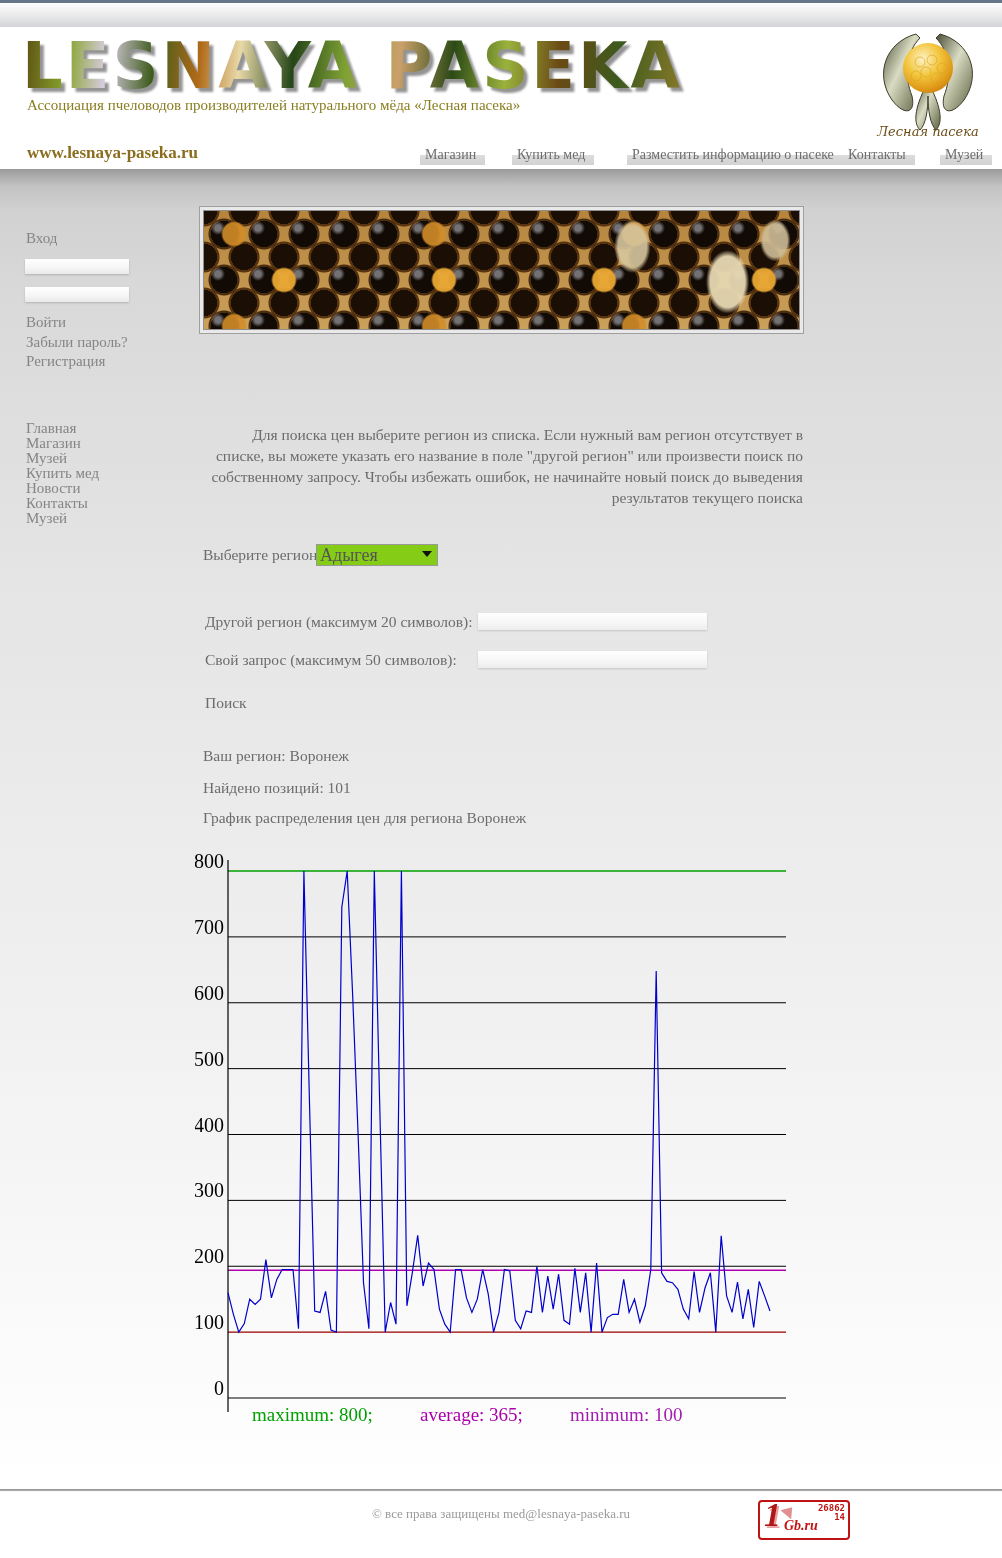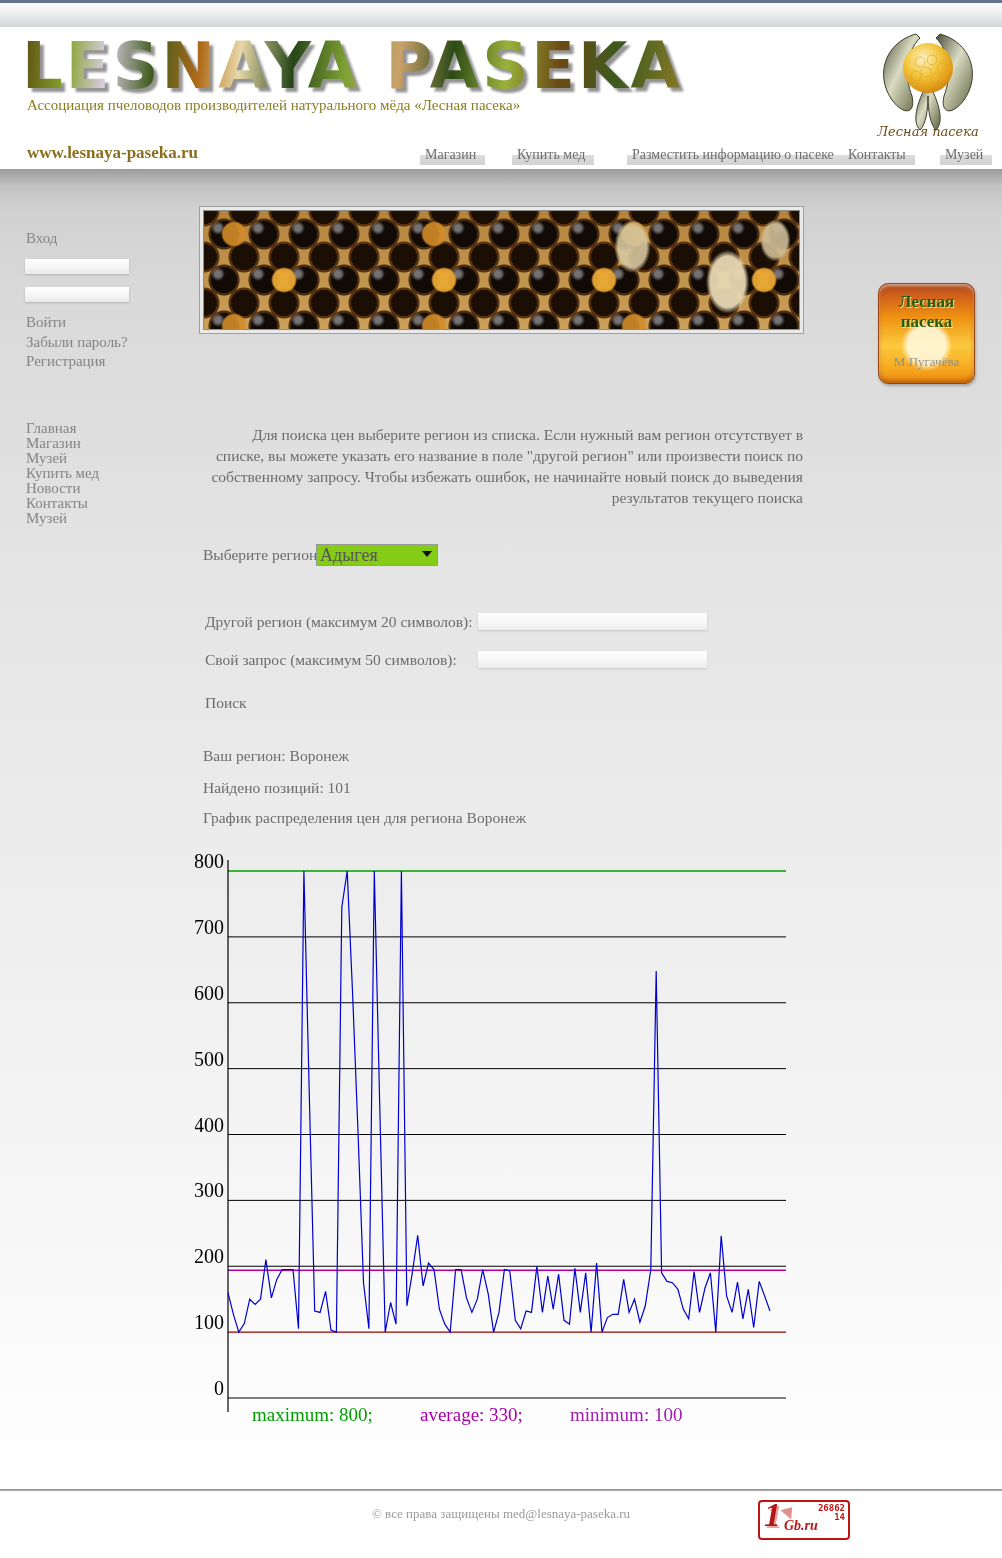--- a/index.html
+++ b/index.html
@@ -178,25 +178,20 @@
   <div class="sb-text sb-link" style="top:420px">Главная</div>
   <div class="sb-text sb-link" style="top:435px">Магазин</div>
   <div class="sb-text sb-link" style="top:450px">Музей</div>
   <div class="sb-text sb-link" style="top:465px">Купить мед</div>
   <div class="sb-text sb-link" style="top:480px">Новости</div>
   <div class="sb-text sb-link" style="top:495px">Контакты</div>
   <div class="sb-text sb-link" style="top:510px">Музей</div>
 
   <div class="banner"></div>
 
-  <div class="pugacheva">
-    <span class="pug-l1">Лесная</span>
-    <span class="pug-l1" style="margin-top:0">пасека</span>
-    <span class="pug-l3">М.Пугачёва</span>
-  </div>
 
   <div class="intro">Для поиска цен выберите регион из списка. Если нужный вам регион отсутствует в списке, вы можете указать его название в поле "другой регион" или произвести поиск по собственному запросу. Чтобы избежать ошибок, не начинайте новый поиск до выведения результатов текущего поиска</div>
 
   <div class="field-label" style="left:203px;top:546px">Выберите регион:</div>
   <div class="select-wrap">
     <select>
       <option>Адыгея</option>
     </select>
     <span class="select-arrow"></span>
   </div>
@@ -231,21 +226,21 @@
         <text x="29" y="415.3" text-anchor="end" class="tick">200</text>
         <text x="29" y="349.4" text-anchor="end" class="tick">300</text>
         <text x="29" y="283.5" text-anchor="end" class="tick">400</text>
         <text x="29" y="217.6" text-anchor="end" class="tick">500</text>
         <text x="29" y="151.8" text-anchor="end" class="tick">600</text>
         <text x="29" y="85.9" text-anchor="end" class="tick">700</text>
         <text x="29" y="20.0" text-anchor="end" class="tick">800</text>
         <polyline points="33.0,444.6 38.4,466.3 43.8,484.1 49.3,475.6 54.7,451.2 60.1,456.5 65.5,451.2 70.9,411.7 76.4,449.9 81.8,431.4 87.2,421.5 92.6,421.5 98.0,421.5 103.5,480.8 108.9,23.0 114.3,247.0 119.7,463.0 125.1,464.4 130.6,443.3 136.0,482.1 141.4,484.1 146.8,59.2 152.2,23.0 157.7,148.2 163.1,286.5 168.5,434.7 173.9,480.8 179.3,23.0 184.8,260.2 190.2,484.1 195.6,454.5 201.0,476.2 206.4,23.0 211.9,457.8 217.3,424.8 222.7,387.3 228.1,438.0 233.5,415.0 239.0,421.5 244.4,461.1 249.8,476.2 255.2,484.1 260.6,421.5 266.1,421.5 271.5,449.9 276.9,464.4 282.3,451.2 287.7,421.5 293.2,445.9 298.6,484.1 304.0,464.4 309.4,421.5 314.8,422.9 320.3,472.3 325.7,480.8 331.1,463.0 336.5,464.4 341.9,418.3 347.4,464.4 352.8,428.1 358.2,461.1 363.6,426.2 369.0,472.3 374.5,476.2 379.9,420.2 385.3,464.4 390.7,424.8 396.1,484.1 401.6,415.0 407.0,484.1 412.4,469.6 417.8,466.3 423.2,466.3 428.7,431.4 434.1,464.4 439.5,451.2 444.9,474.2 450.3,457.8 455.8,421.5 461.2,123.1 466.6,424.8 472.0,433.4 477.4,434.7 482.9,441.3 488.3,461.1 493.7,470.9 499.1,423.5 504.5,464.4 510.0,440.0 515.4,424.8 520.8,484.1 526.2,387.9 531.6,447.9 537.1,464.4 542.5,434.1 547.9,470.9 553.3,441.3 558.7,479.5 564.2,433.4 569.6,447.9 575.0,463.0" fill="none" stroke="#0000cc" stroke-width="1.2"></polyline>
       </svg>
     <span class="legend-item" style="left: 57px; color: rgb(0, 160, 0);">maximum: 800;</span>
-    <span class="legend-item" style="left: 225px; color: rgb(170, 0, 170);">average: 330;</span>
+    <span class="legend-item" style="left: 225px; color: rgb(170, 0, 170);">average: 365;</span>
     <span class="legend-item" style="left: 375px; color: #a21caf;">minimum: 100</span>
   </div>
 
   <div class="footer-rule"></div>
   <div class="copyright">© все права защищены med@lesnaya-paseka.ru</div>
   <div class="counter">
     <span class="one">1</span>
     <span class="arrow"></span>
     <span class="gb">Gb.ru</span>
     <span class="nums">

